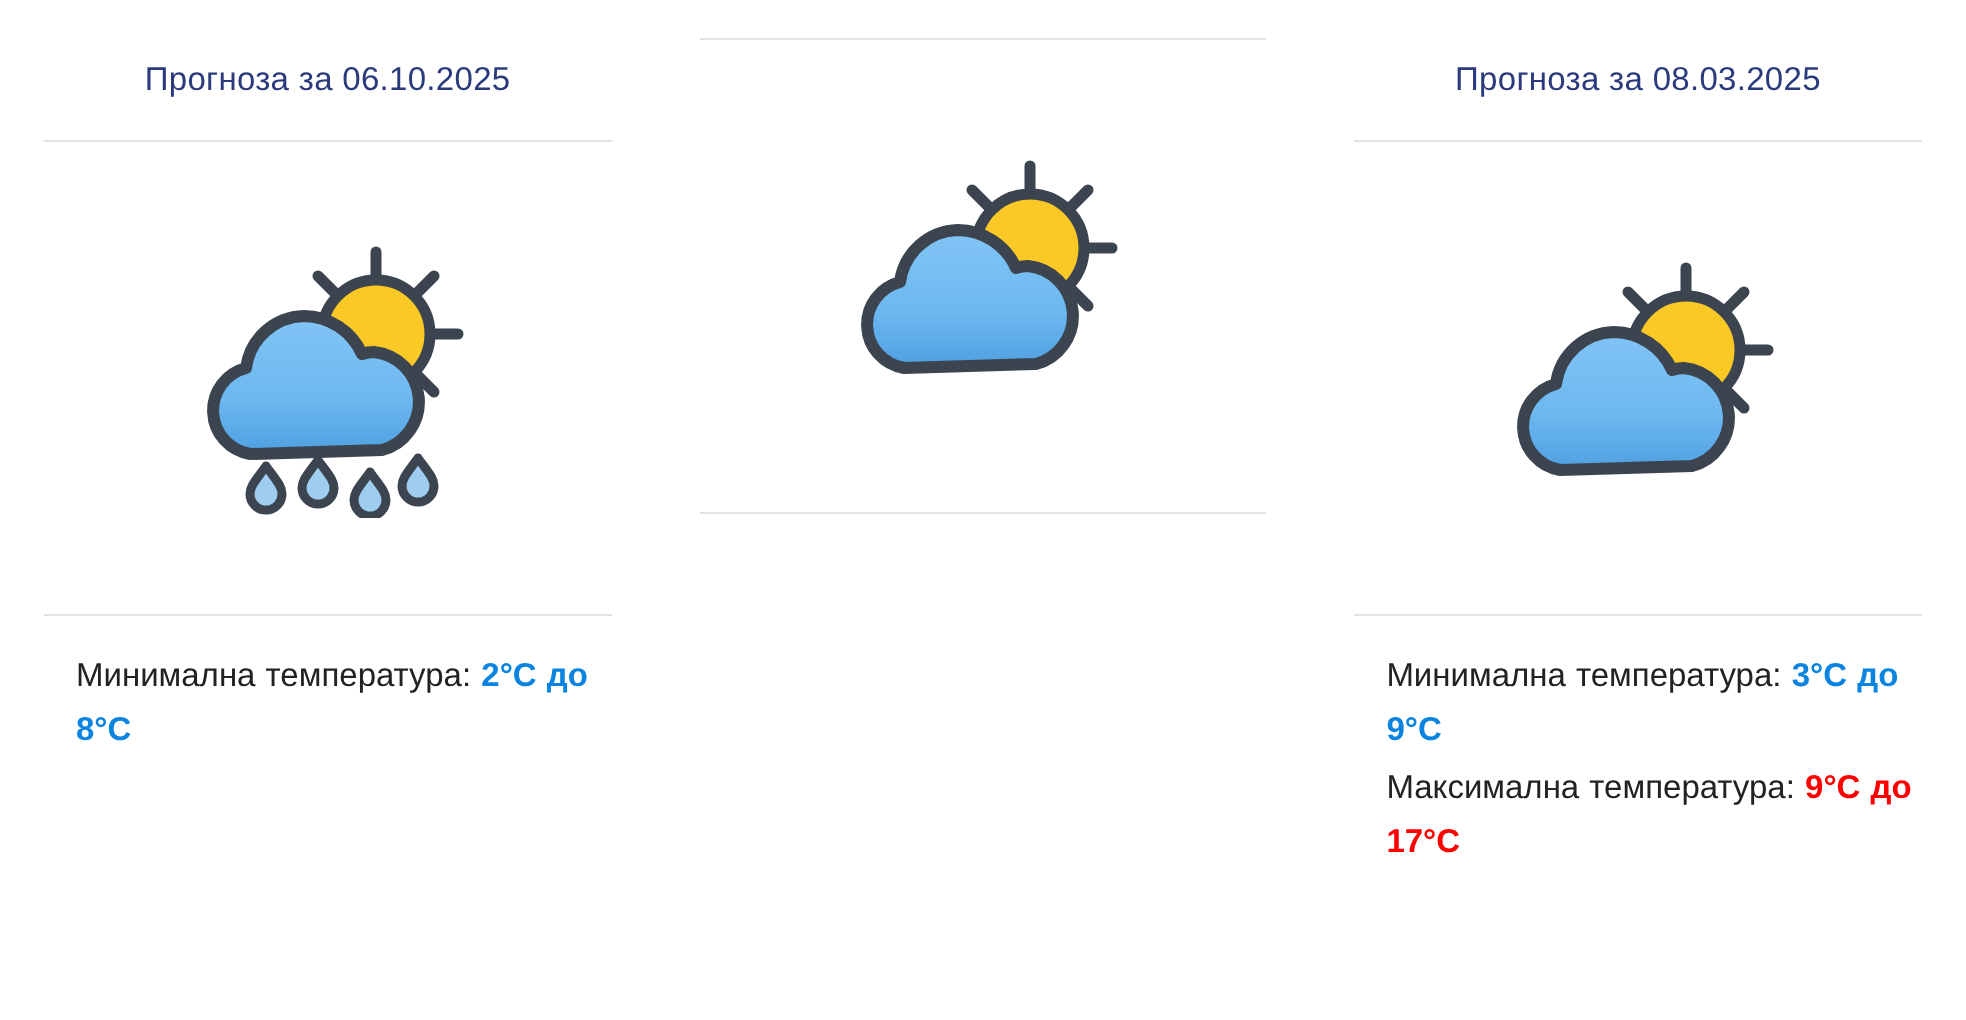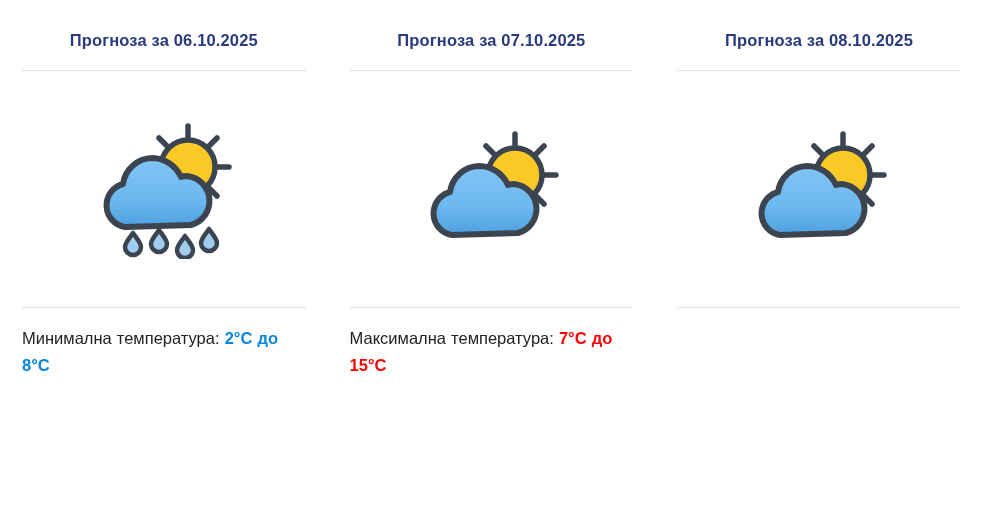--- a/index.html
+++ b/index.html
@@ -23,21 +23,21 @@
     width: 327.6px;
     box-sizing: border-box;
     padding: 0 22px;
     display: flex;
     flex-direction: column;
   }
   .col-title {
     text-align: center;
     color: #2a3a7c;
     font-size: 16.5px;
-    font-weight: 700;
+    font-weight: 400;
     letter-spacing: 0.15px;
     margin: 0;
     padding-top: 30px;
     padding-bottom: 0;
     line-height: 1.3;
     white-space: nowrap;
   }
   .divider {
     height: 1px;
     background: #e3e3e5;
@@ -53,20 +53,21 @@
     height: 236px;
     display: flex;
     align-items: center;
     justify-content: center;
   }
   .wx-icon {
     display: block;
   }
   .temps {
     padding-top: 17px;
+    margin-left: 16px;
   }
   .temp-line {
     font-size: 16.5px;
     color: #222226;
     line-height: 1.62;
     margin: 0 0 2px 0;
     font-weight: 400;
     word-spacing: 0.5px;
   }
   .temp-value {
@@ -126,21 +127,20 @@
       </svg>
     </div>
     <div class="divider bottom"></div>
     <div class="temps">
       <p class="temp-line"><span>Минимална температура:</span> <span class="temp-value min">2°C до 8°C</span></p>
     </div>
     <div class="spacer-flex"></div>
   </div>
 
   <div class="forecast-col">
-    <div class="col-title">Прогноза за 07.10.2025</div>
     <div class="divider"></div>
     <div class="icon-area">
       <svg class="wx-icon" width="150" height="125" viewBox="0 0 150 125" xmlns="http://www.w3.org/2000/svg">
         <defs>
           <linearGradient id="cloudGrad2" x1="0" y1="0" x2="0" y2="1">
             <stop offset="0%" stop-color="#82c4f5"></stop>
             <stop offset="60%" stop-color="#6cb8f0"></stop>
             <stop offset="100%" stop-color="#4f9fe0"></stop>
           </linearGradient>
         </defs>
@@ -157,27 +157,26 @@
                  a22 22 0 0 1 -2 -43
                  a30 30 0 0 1 29 -26
                  a32 32 0 0 1 29 19
                  a19 19 0 0 1 6 -1
                  a25 25 0 0 1 4 49
                  z" fill="url(#cloudGrad2)" stroke="#3b444f" stroke-width="6" stroke-linejoin="round"></path>
       </svg>
     </div>
     <div class="divider bottom"></div>
     <div class="temps">
-      <p class="temp-line"><span>Максимална температура:</span> <span class="temp-value max">7°C до 15°C</span></p>
     </div>
     <div class="spacer-flex"></div>
   </div>
 
   <div class="forecast-col">
-    <div class="col-title">Прогноза за 08.10.2025</div>
+    <div class="col-title">Прогноза за 08.03.2025</div>
     <div class="divider"></div>
     <div class="icon-area">
       <svg class="wx-icon" width="150" height="125" viewBox="0 0 150 125" xmlns="http://www.w3.org/2000/svg">
         <defs>
           <linearGradient id="cloudGrad3" x1="0" y1="0" x2="0" y2="1">
             <stop offset="0%" stop-color="#82c4f5"></stop>
             <stop offset="60%" stop-color="#6cb8f0"></stop>
             <stop offset="100%" stop-color="#4f9fe0"></stop>
           </linearGradient>
         </defs>
@@ -193,16 +192,20 @@
         <path d="M36 108
                  a22 22 0 0 1 -2 -43
                  a30 30 0 0 1 29 -26
                  a32 32 0 0 1 29 19
                  a19 19 0 0 1 6 -1
                  a25 25 0 0 1 4 49
                  z" fill="url(#cloudGrad3)" stroke="#3b444f" stroke-width="6" stroke-linejoin="round"></path>
       </svg>
     </div>
     <div class="divider bottom"></div>
+    <div class="temps">
+      <p class="temp-line"><span>Минимална температура:</span> <span class="temp-value min">3°C до 9°C</span></p>
+      <p class="temp-line"><span>Максимална температура:</span> <span class="temp-value max">9°C до 17°C</span></p>
+    </div>
     <div class="spacer-flex"></div>
   </div>
 
 </div>
 
 </body></html>

